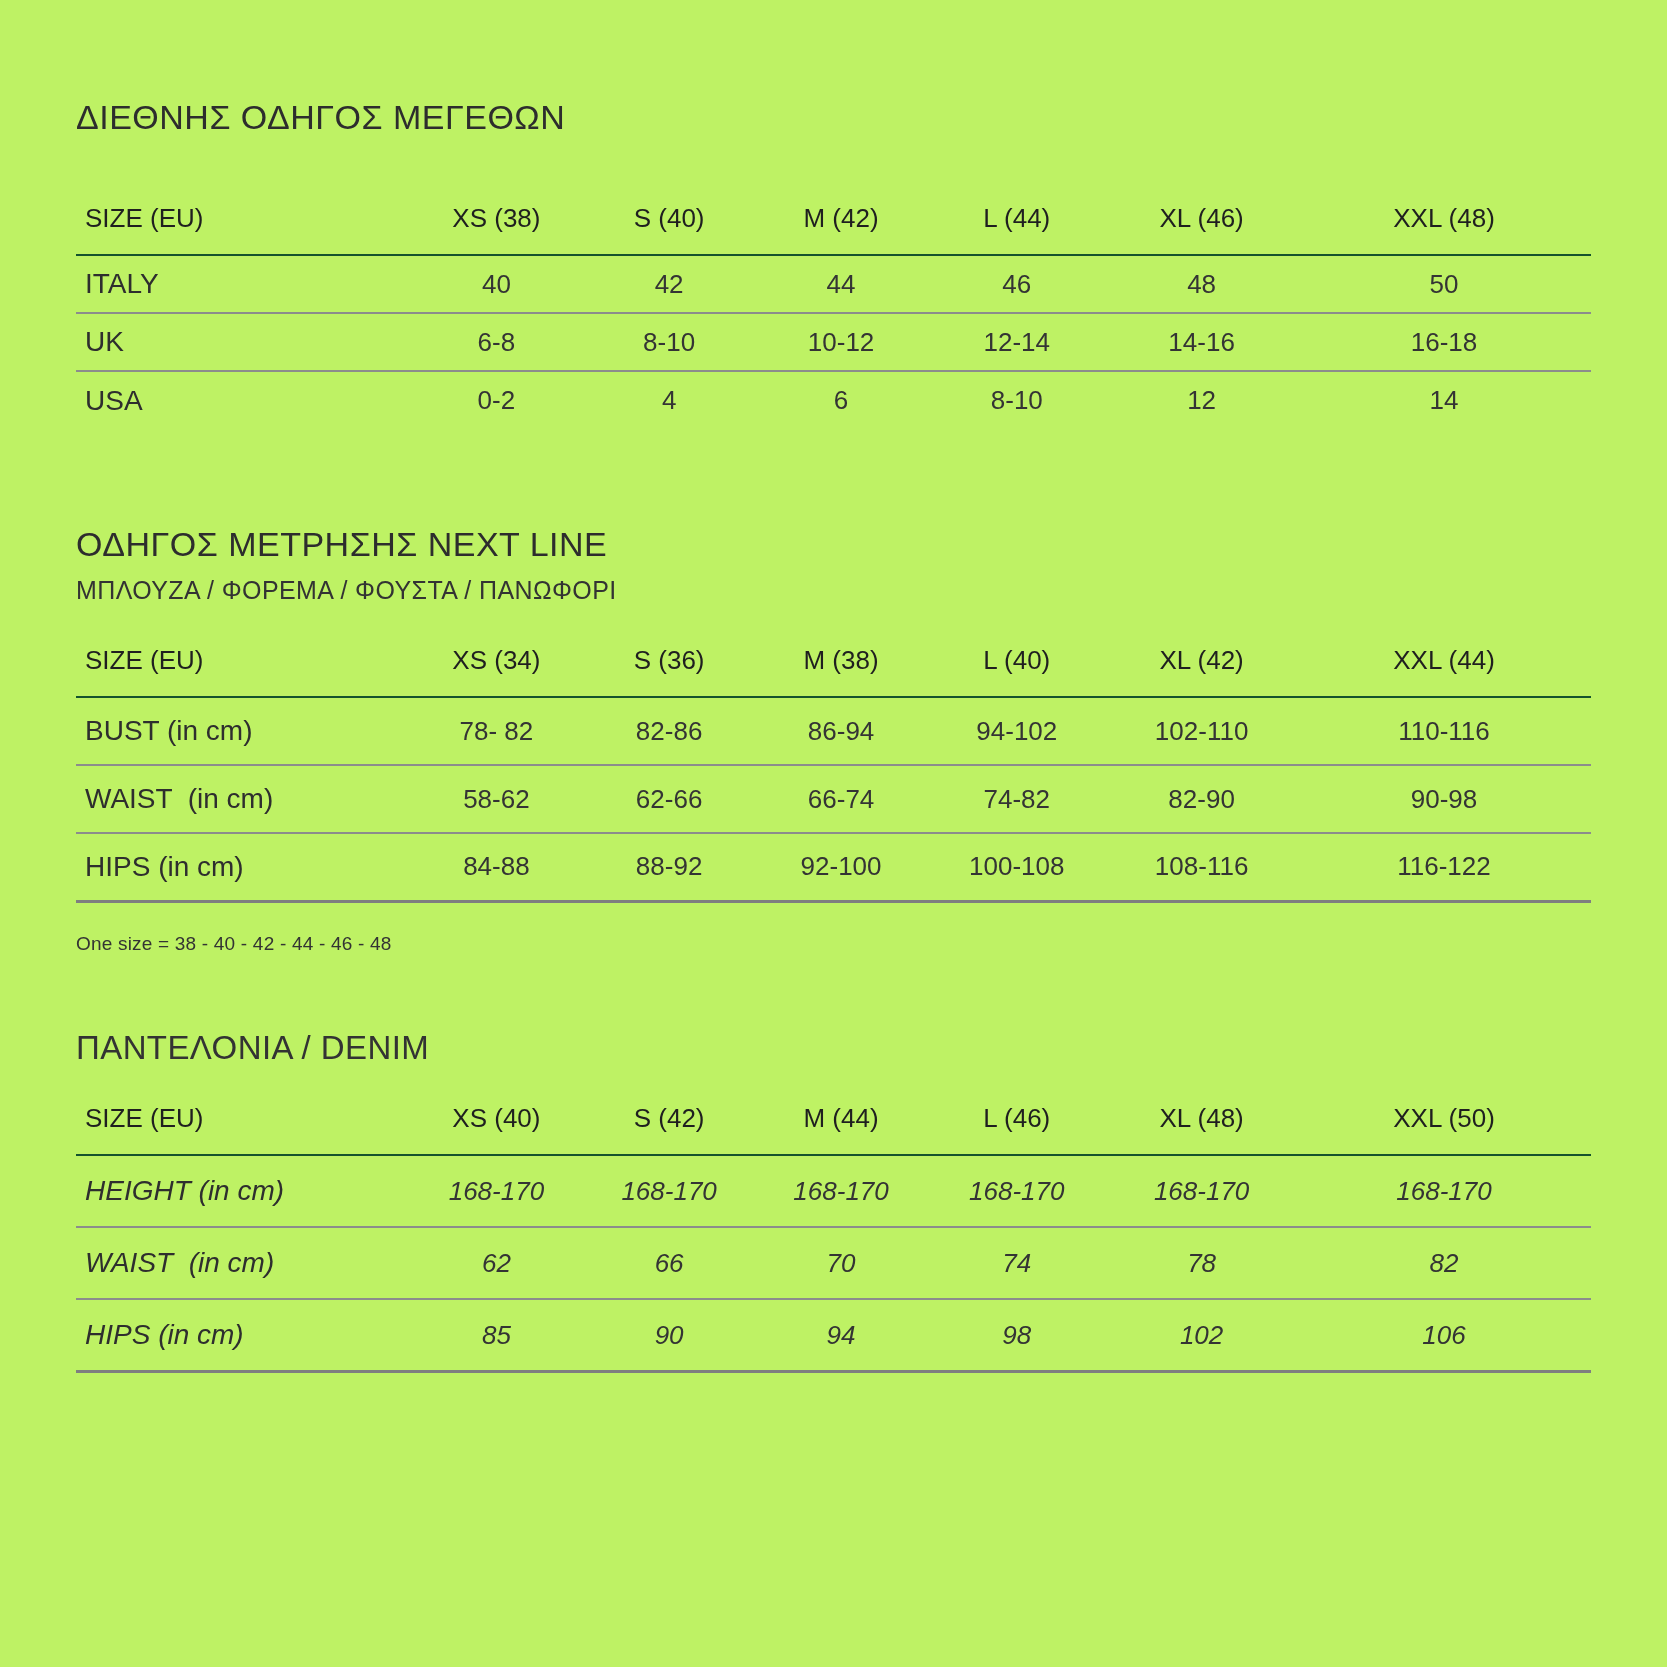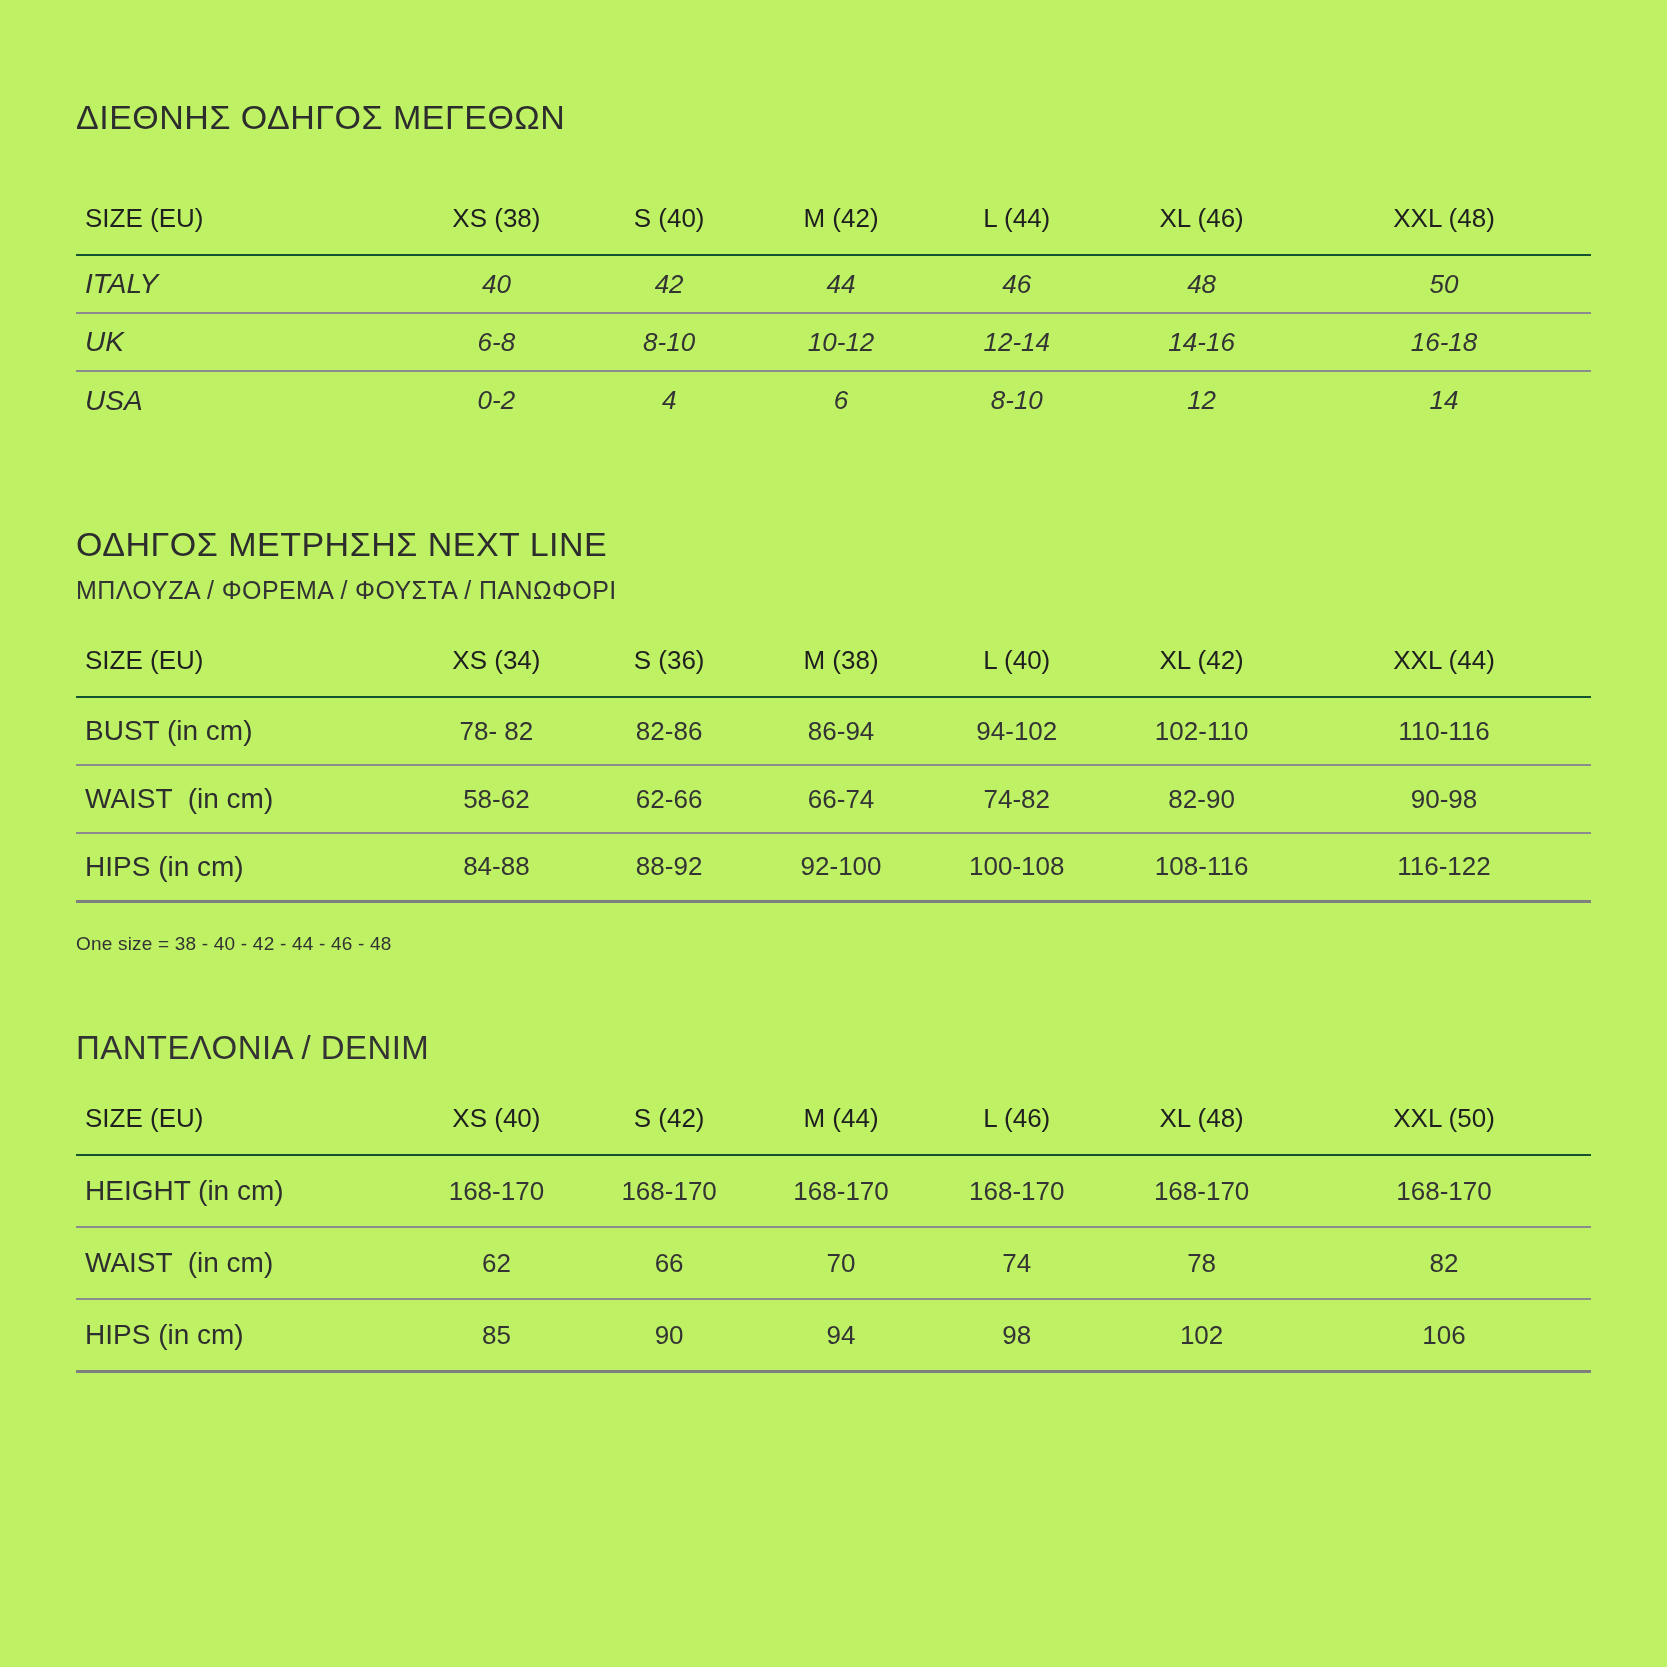--- a/index.html
+++ b/index.html
@@ -60,23 +60,23 @@
   }
   .tbl tbody td.label{
     font-size:28px;
     text-align:left;
     padding-left:9px;
     color:#2e2e2e;
     white-space:pre;
   }
   .tbl tbody tr:last-child td{border-bottom:none;}
   .tbl.ends tbody tr:last-child td{border-bottom:3px solid #7f7f7f;}
-  .t1 tbody tr{height:58px;font-style:italic;}
+  .t1 tbody tr{height:58px;}
   .t2 tbody tr{height:68px;}
-  .t3 tbody tr{height:72px;}
+  .t3 tbody tr{height:72px;font-style:italic;}
   .t1{margin-top:56px;}
   .t2{margin-top:30px;}
   .t3{margin-top:26px;}
   .sec2-title{margin-top:96px;}
   .notes{margin-top:26px;font-size:19px;line-height:1.62;color:#333333;letter-spacing:0.2px;}
   .sec3-title{margin-top:70px;}
 </style>
 </head>
 <body>
 

